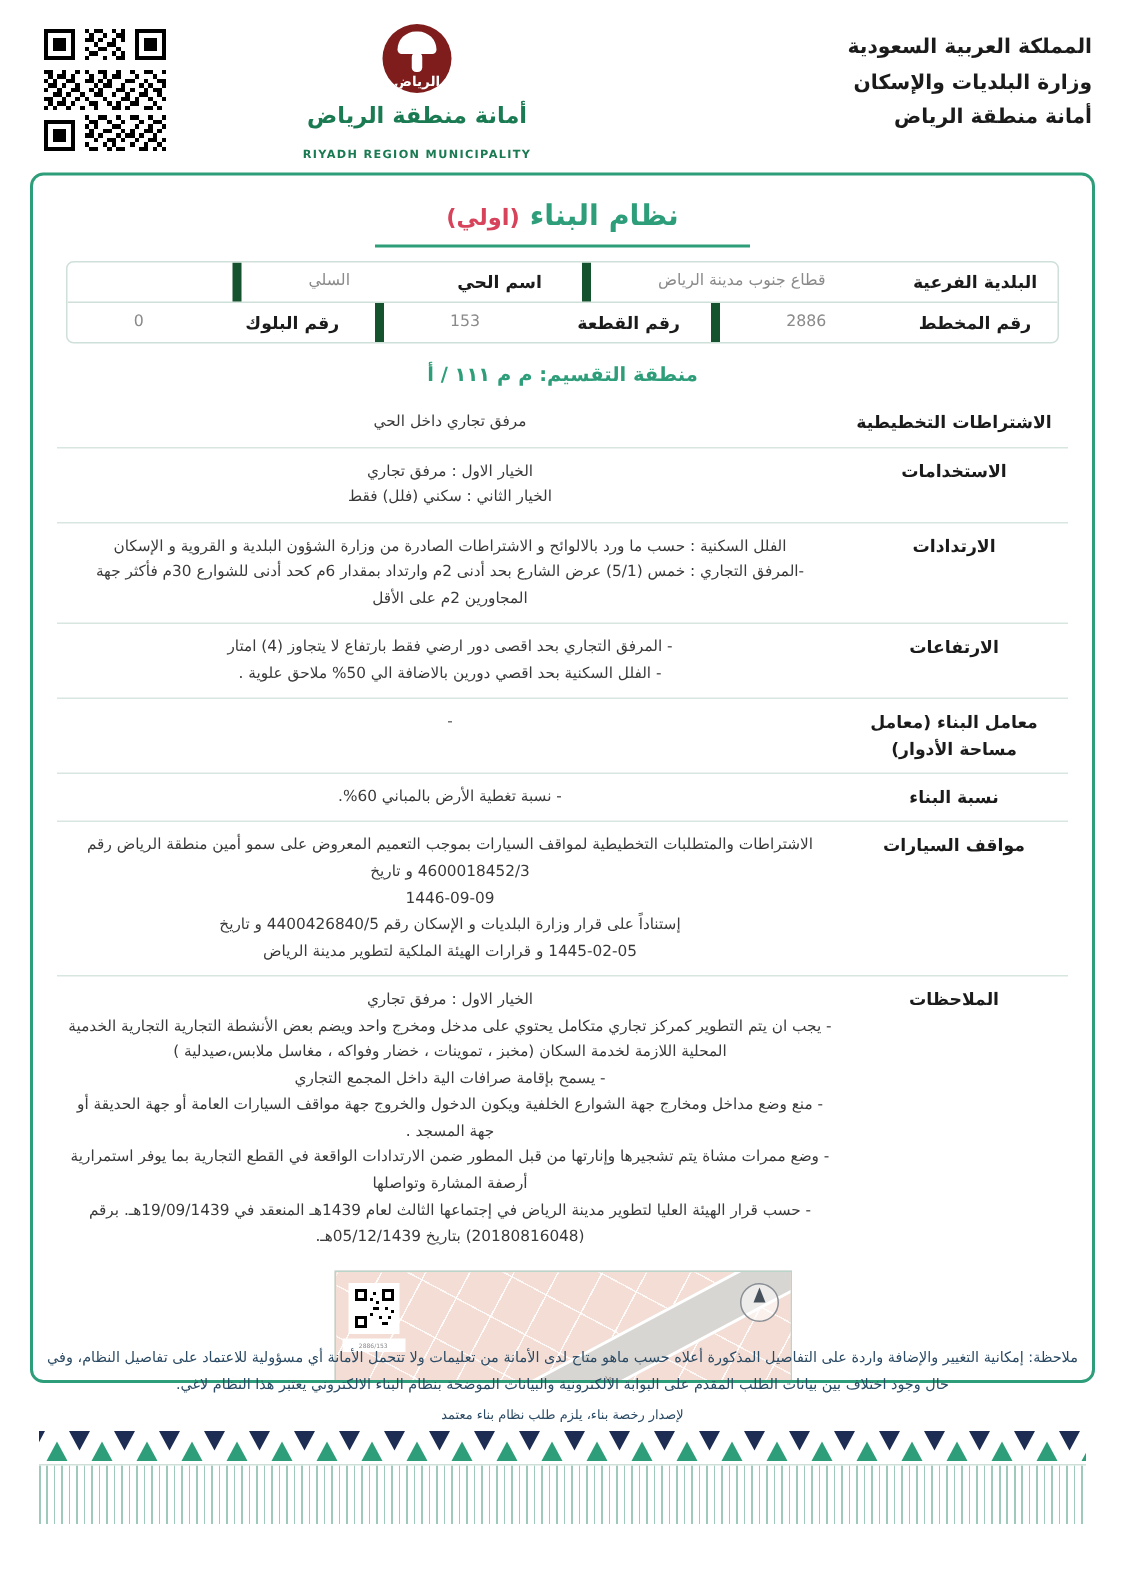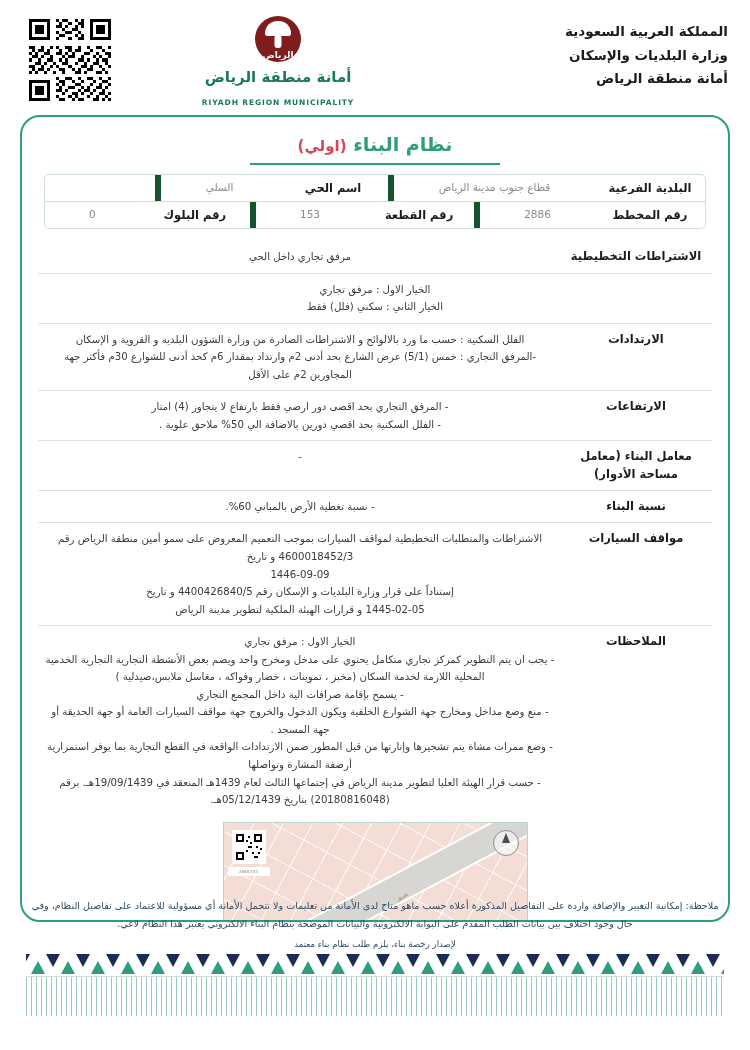--- a/index.html
+++ b/index.html
@@ -122,21 +122,21 @@
   }
 
   
   .card {
     position: absolute;
     top: 115px;
     right: 20px;
     left: 20px;
     bottom: 128px;
     border: 2px solid #2e9e7a;
-    border-radius: 20px;
+    border-radius: 9px;
     background: #ffffff;
     padding: 10px 14px 0 14px;
     overflow: hidden;
   }
 
   .doc-title {
     text-align: center;
     font-size: 19px;
     font-weight: bold;
     color: #2e9e7a;
@@ -572,31 +572,33 @@
       <div class="summary-row">
         <div class="cell-label">رقم المخطط</div>
         <div class="cell-value cell-divider">2886</div>
         <div class="cell-label">رقم القطعة</div>
         <div class="cell-value cell-divider">153</div>
         <div class="cell-label">رقم البلوك</div>
         <div class="cell-value">0</div>
       </div>
     </div>
 
+    <div class="zone-bar">منطقة التقسيم: م م ١١١ / أ</div>
 
     <div class="spec-table">
 
       <div class="spec-row">
         <div class="spec-label">الاشتراطات التخطيطية</div>
         <div class="spec-value">
           <span class="ln">مرفق تجاري داخل الحي</span>
         </div>
       </div>
 
       <div class="spec-row">
+        <div class="spec-label">الاستخدامات</div>
         <div class="spec-value">
           <span class="ln">الخيار الاول : مرفق تجاري</span>
           <span class="ln">الخيار الثاني : سكني (فلل) فقط</span>
         </div>
       </div>
 
       <div class="spec-row">
         <div class="spec-label">الارتدادات</div>
         <div class="spec-value">
           <span class="ln">الفلل السكنية : حسب ما ورد بالالوائح و الاشتراطات الصادرة من وزارة الشؤون البلدية و القروية و الإسكان</span>

